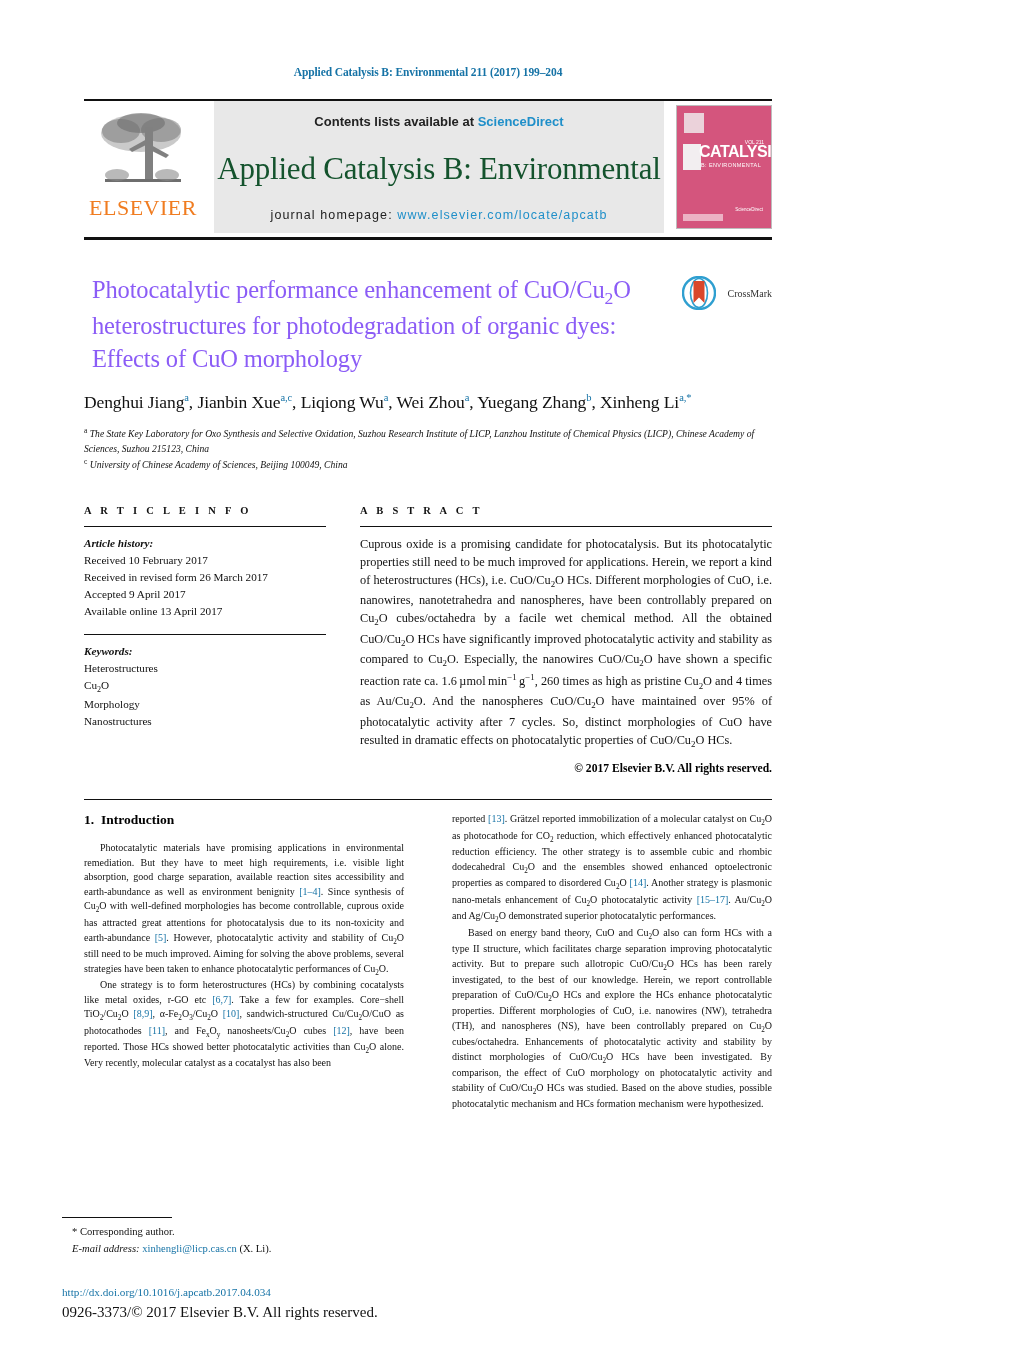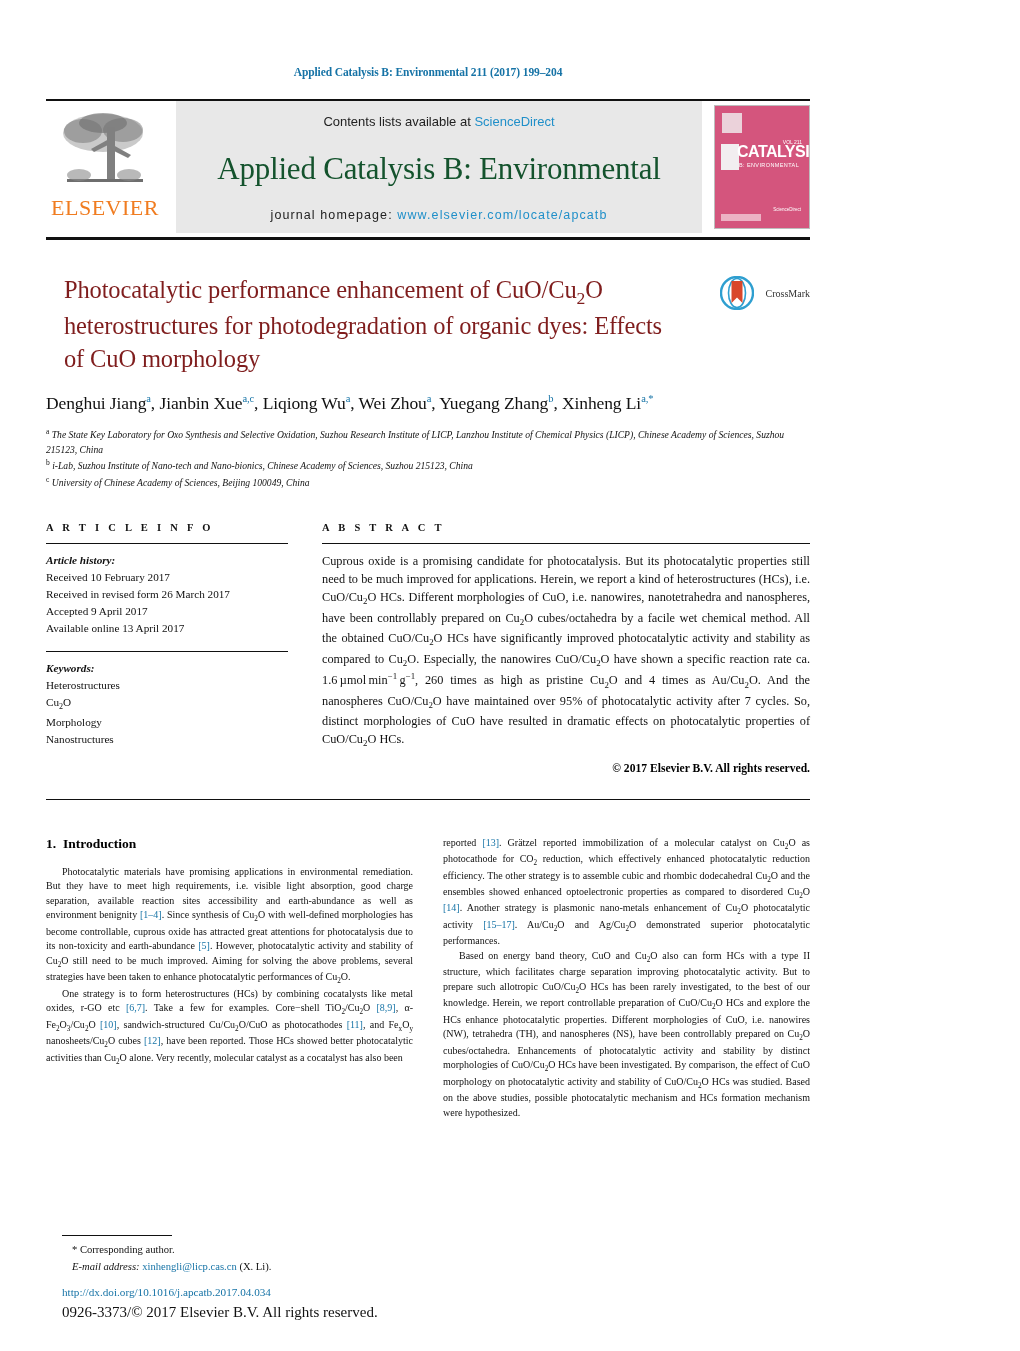--- a/index.html
+++ b/index.html
@@ -13,21 +13,21 @@
     font-family: "Liberation Serif", serif;
     color: #000000;
     position: relative;
     overflow: hidden;
   }
   .page {
     position: relative;
     width: 856px;
     height: 1351px;
     box-sizing: border-box;
-    padding: 0 46px;
+    padding: 0 84px;
   }
 
   
   .running-head {
     text-align: center;
     color: #1673a6;
     font-size: 11.5px;
     font-weight: bold;
     letter-spacing: -0.1px;
     padding-top: 66px;
@@ -70,20 +70,21 @@
     flex-direction: column;
     justify-content: space-between;
     align-items: center;
     padding: 13px 0 11px 0;
     box-sizing: border-box;
   }
   .contents-line {
     font-family: "Liberation Sans", sans-serif;
     font-size: 13px;
     color: #222;
+    font-weight: bold;
   }
   .contents-line .sd {
     color: #1f8fc9;
   }
   .journal-title {
     font-family: "Liberation Serif", serif;
     font-size: 31px;
     color: #14532d;
     letter-spacing: -0.2px;
     line-height: 1;
@@ -160,22 +161,22 @@
   
   .title-block {
     margin-top: 34px;
     position: relative;
     padding-right: 120px;
   }
   .art-title {
     font-family: "Liberation Serif", serif;
     font-size: 24.5px;
     line-height: 1.32;
-    color: #7f1d1d;
-    margin: 18px;
+    color: #8b5cf6;
+    margin: 8px;
     font-weight: normal;
     letter-spacing: -0.15px;
   }
   .crossmark {
     position: absolute;
     right: 0;
     top: 2px;
     display: flex;
     align-items: center;
     gap: 12px;
@@ -262,23 +263,23 @@
   }
   sub { font-size: 0.72em; }
   sup { font-size: 0.72em; }
 
   
   .body-rule {
     border-top: 1px solid #111;
     margin-top: 24px;
   }
   .columns {
-    margin-top: 36px;
-    display: flex;
-    gap: 30px;
+    margin-top: 12px;
+    display: flex;
+    gap: 48px;
   }
   .col {
     flex: 1 1 0;
     width: 0;
   }
   .sec-title {
     font-family: "Liberation Serif", serif;
     font-size: 13.5px;
     font-weight: bold;
     margin: 0 0 13px 0;
@@ -296,21 +297,21 @@
   .para + .para { margin-top: 0; }
   a.ref, .ref {
     color: #1673a6;
     text-decoration: none;
   }
 
   
   .footnote {
     position: absolute;
     left: 62px;
-    bottom: 76px;
+    bottom: 94px;
     width: 430px;
   }
   .fn-rule {
     width: 110px;
     border-top: 1px solid #111;
     margin-bottom: 6px;
   }
   .fn-line {
     font-family: "Liberation Serif", serif;
     font-size: 10.6px;
@@ -406,21 +407,20 @@
     <span>Denghui Jiang<sup>a</sup></span>,
     <span>Jianbin Xue<sup>a,c</sup></span>,
     <span>Liqiong Wu<sup>a</sup></span>,
     <span>Wei Zhou<sup>a</sup></span>,
     <span>Yuegang Zhang<sup>b</sup></span>,
     <span>Xinheng Li<sup class="star">a,*</sup></span>
   </div>
 
   <div class="affils">
     <div><sup>a</sup> <span>The State Key Laboratory for Oxo Synthesis and Selective Oxidation, Suzhou Research Institute of LICP, Lanzhou Institute of Chemical Physics (LICP), Chinese Academy of Sciences, Suzhou 215123, China</span></div>
-    <div><sup>b</sup> <span>i-Lab, Suzhou Institute of Nano-tech and Nano-bionics, Chinese Academy of Sciences, Suzhou 215123, China</span></div>
     <div><sup>c</sup> <span>University of Chinese Academy of Sciences, Beijing 100049, China</span></div>
   </div>
 
   <div class="info-abstract">
 
     <div class="col-info">
       <div class="sec-head">A R T I C L E   I N F O</div>
       <div class="hr-thin"></div>
       <div class="info-body">
         <div class="hist-label">Article history:</div>

